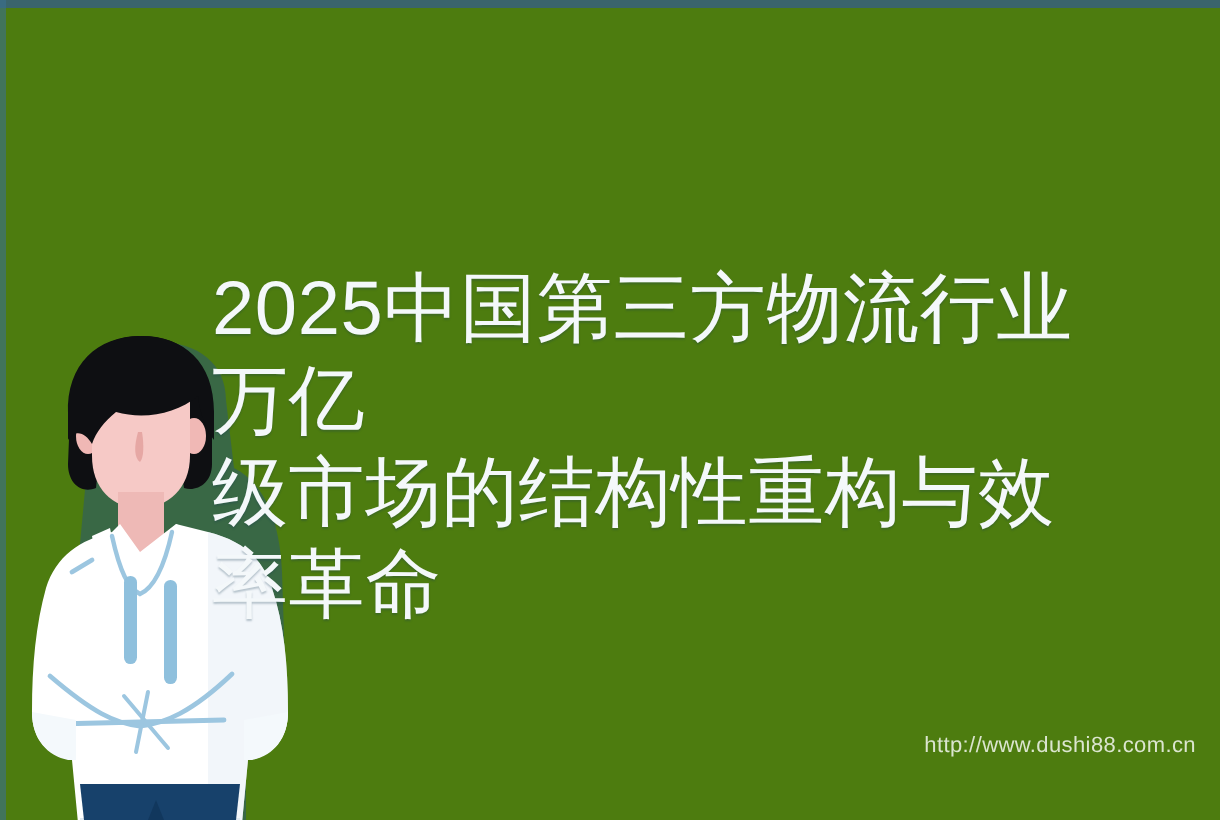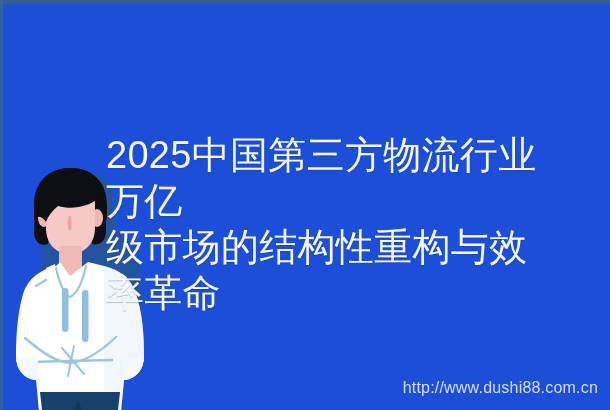--- a/index.html
+++ b/index.html
@@ -5,21 +5,21 @@
   html, body {
     margin: 0;
     padding: 0;
     background: #2f5f7c;
   }
   #stage {
     position: relative;
     width: 610px;
     height: 410px;
     overflow: hidden;
-    background: #1d4ed8;
+    background: #4d7c0f;
     font-family: "Liberation Sans", "DejaVu Sans", sans-serif;
     -webkit-font-smoothing: antialiased;
   }
 
   
   #top-edge {
     position: absolute;
     left: 0; top: 0;
     width: 610px; height: 4px;
     background: #37607c;
@@ -46,23 +46,23 @@
     font-weight: 400;
     text-align: left;
     white-space: pre-wrap;
     text-shadow: 0 1px 1px rgba(25,60,82,.28);
   }
 
   
   #watermark {
     position: absolute;
     right: 12px;
-    bottom: 13px;
+    bottom: 28px;
     color: rgba(255,255,255,.80);
-    font-size: 16px;
+    font-size: 11px;
     line-height: 18px;
     letter-spacing: .2px;
     white-space: nowrap;
   }
 
   
   #figure {
     position: absolute;
     left: 0px;
     top: 160px;

